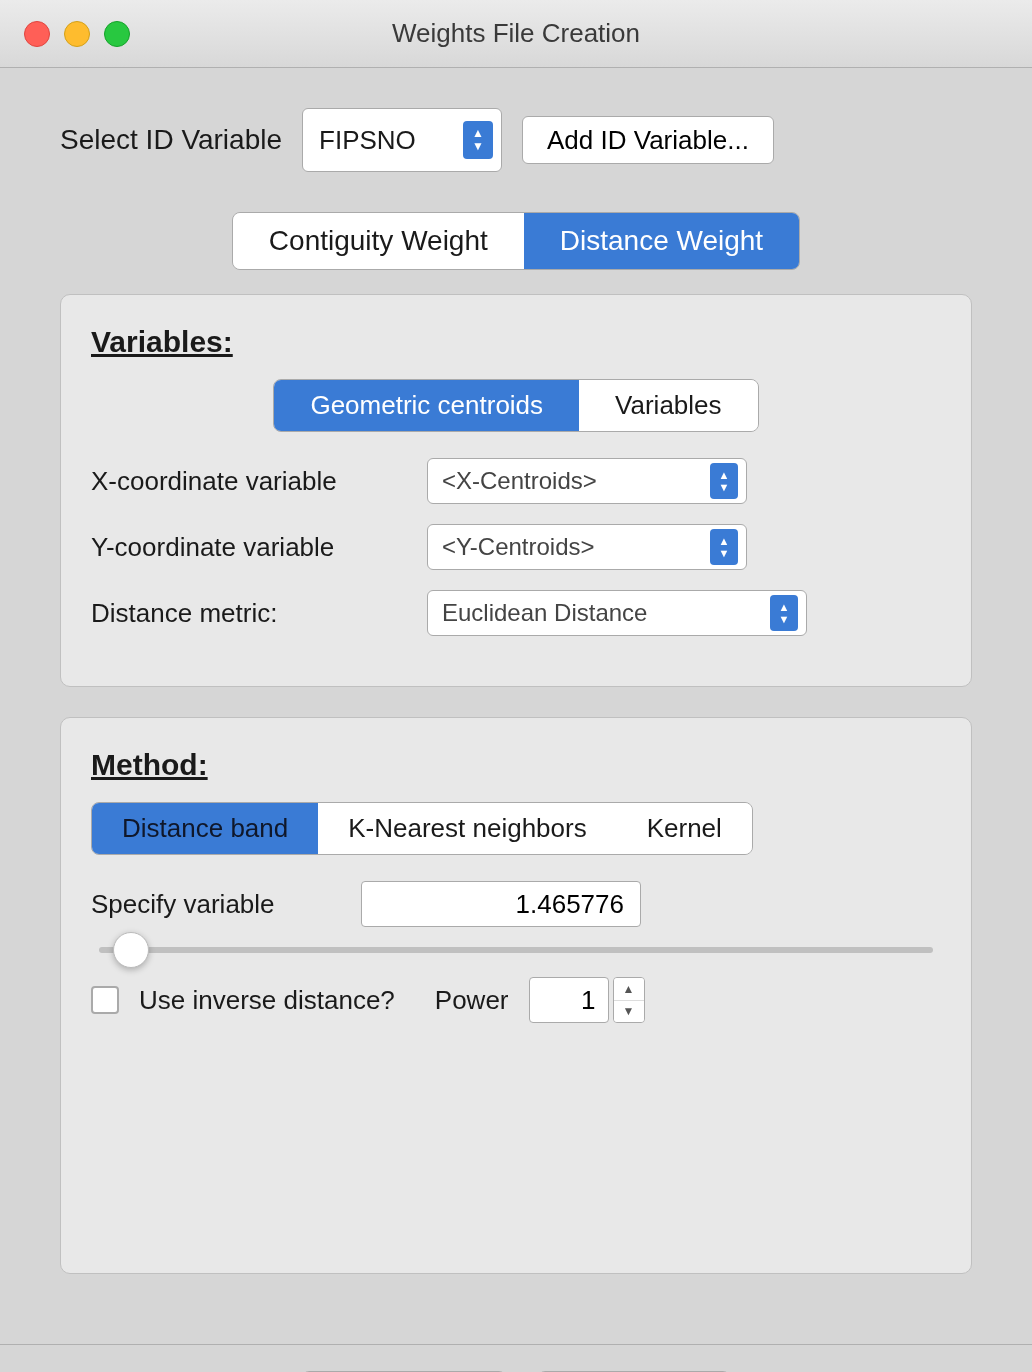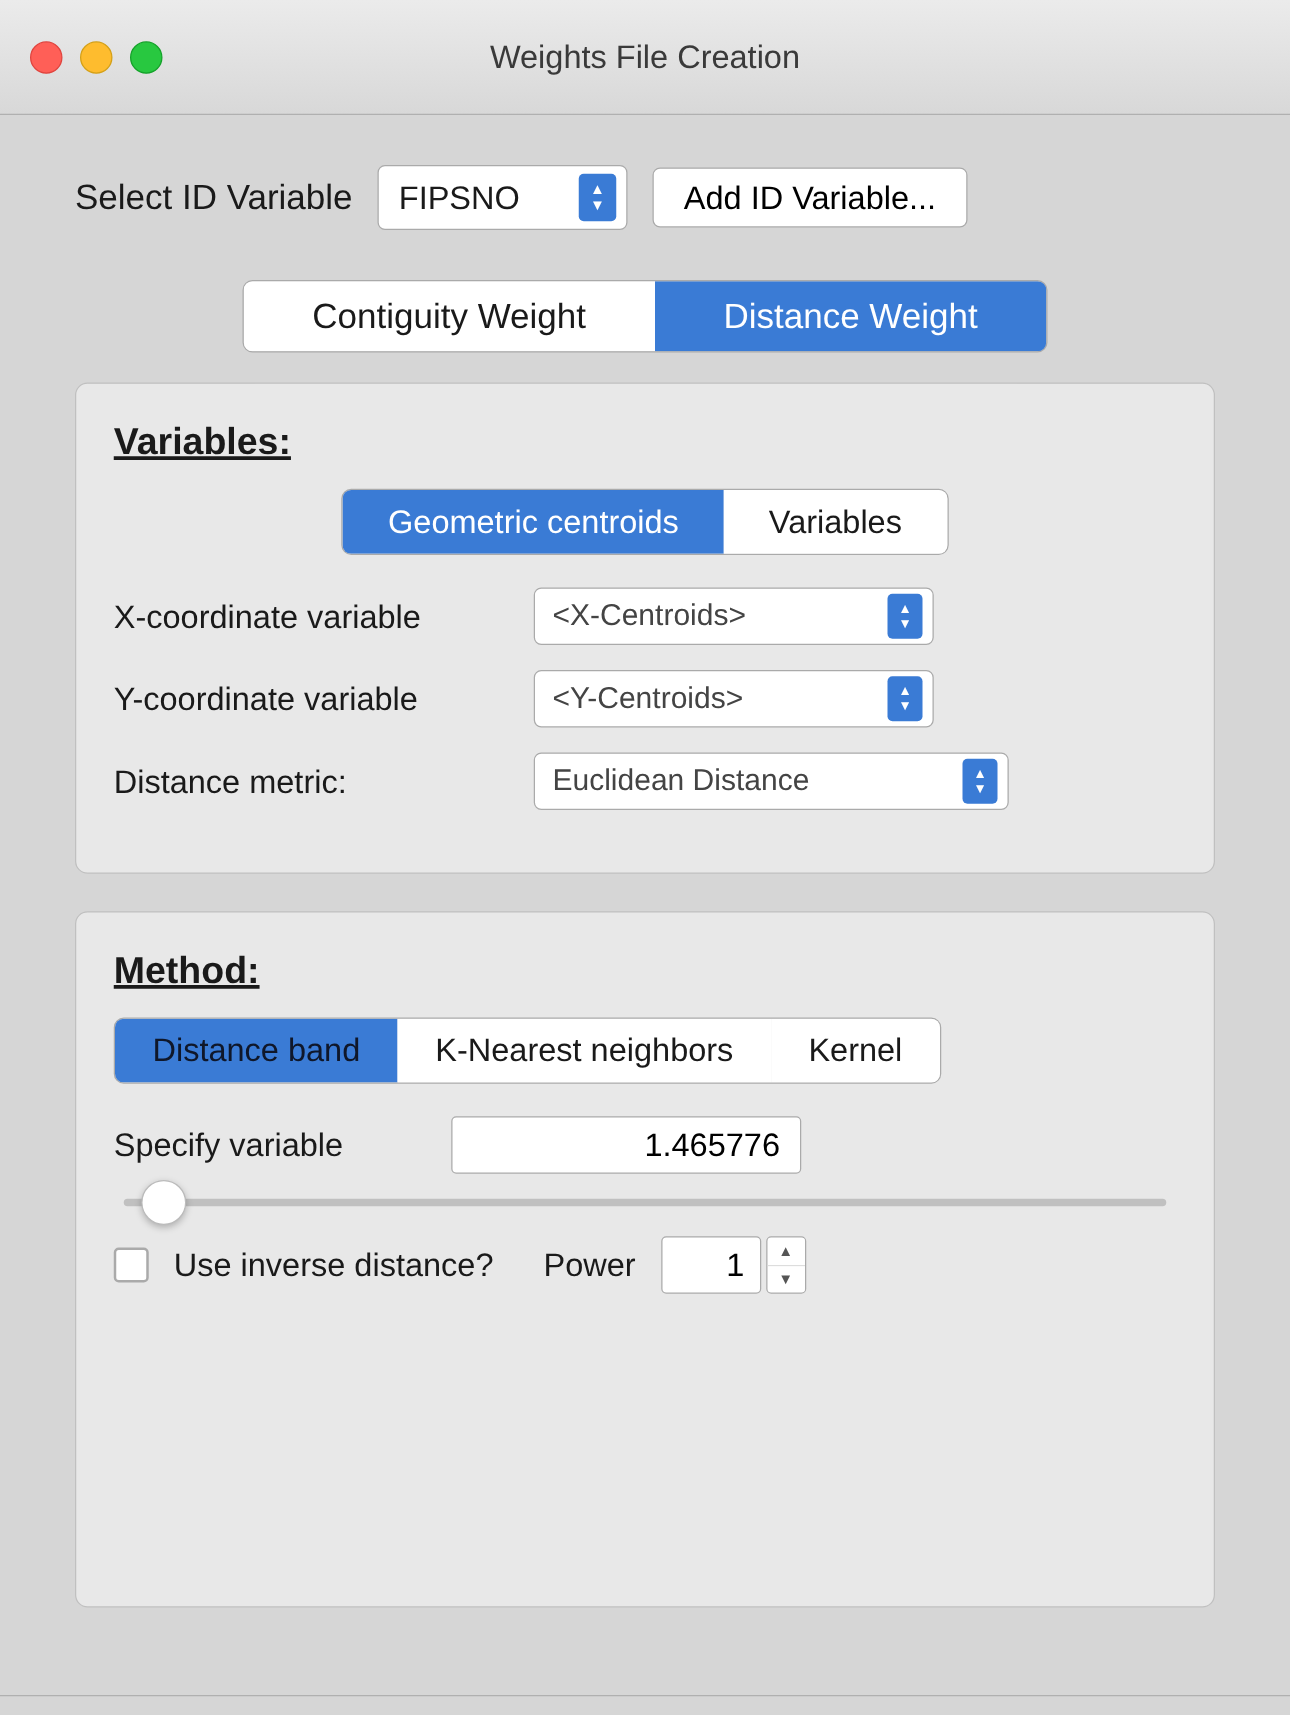--- a/index.html
+++ b/index.html
@@ -15,21 +15,21 @@
       font-family: -apple-system, BlinkMacSystemFont, "Helvetica Neue", Arial, sans-serif;
       font-size: 28px;
       color: #1a1a1a;
       display: flex;
       flex-direction: column;
       align-items: center;
     }
 
     .title-bar {
       width: 100%;
-      height: 92px;
+      height: 68px;
       background: linear-gradient(to bottom, #ebebeb, #d8d8d8);
       display: flex;
       align-items: center;
       justify-content: center;
       border-bottom: 1px solid #b0b0b0;
       position: relative;
       flex-shrink: 0;
     }
 
     .title-bar-title {
@@ -77,21 +77,21 @@
       font-size: 28px;
       white-space: nowrap;
     }
 
     .select-dropdown {
       display: flex;
       align-items: center;
       background: white;
       border: 1px solid #aaa;
       border-radius: 6px;
-      height: 52px;
+      height: 64px;
       padding: 0 8px 0 16px;
       gap: 8px;
       min-width: 200px;
     }
 
     .select-dropdown-text {
       flex: 1;
       font-size: 26px;
     }
 
@@ -134,21 +134,21 @@
     }
 
     .tab-group {
       display: flex;
       border: 1px solid #aaa;
       border-radius: 8px;
       overflow: hidden;
     }
 
     .tab-item {
-      padding: 12px 55px;
+      padding: 12px 36px;
       font-size: 28px;
       cursor: pointer;
       background: white;
       color: #1a1a1a;
     }
 
     .tab-item.active {
       background: #3a7bd5;
       color: white;
     }

